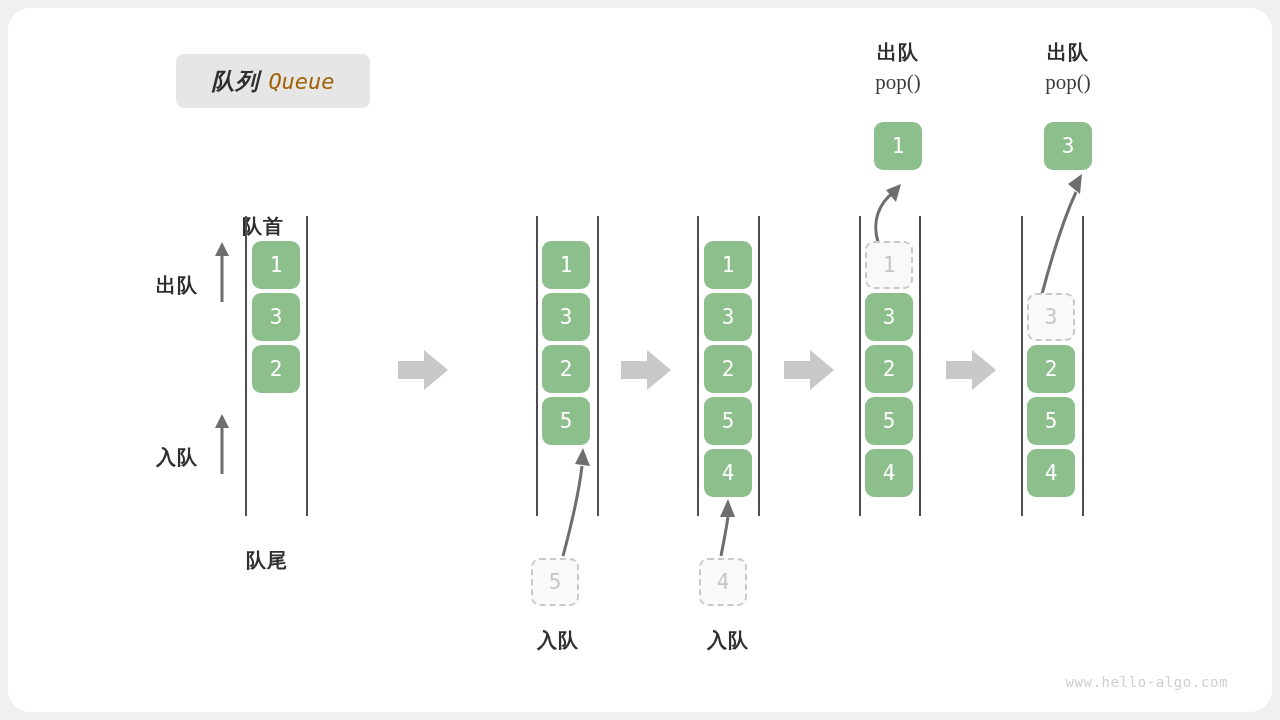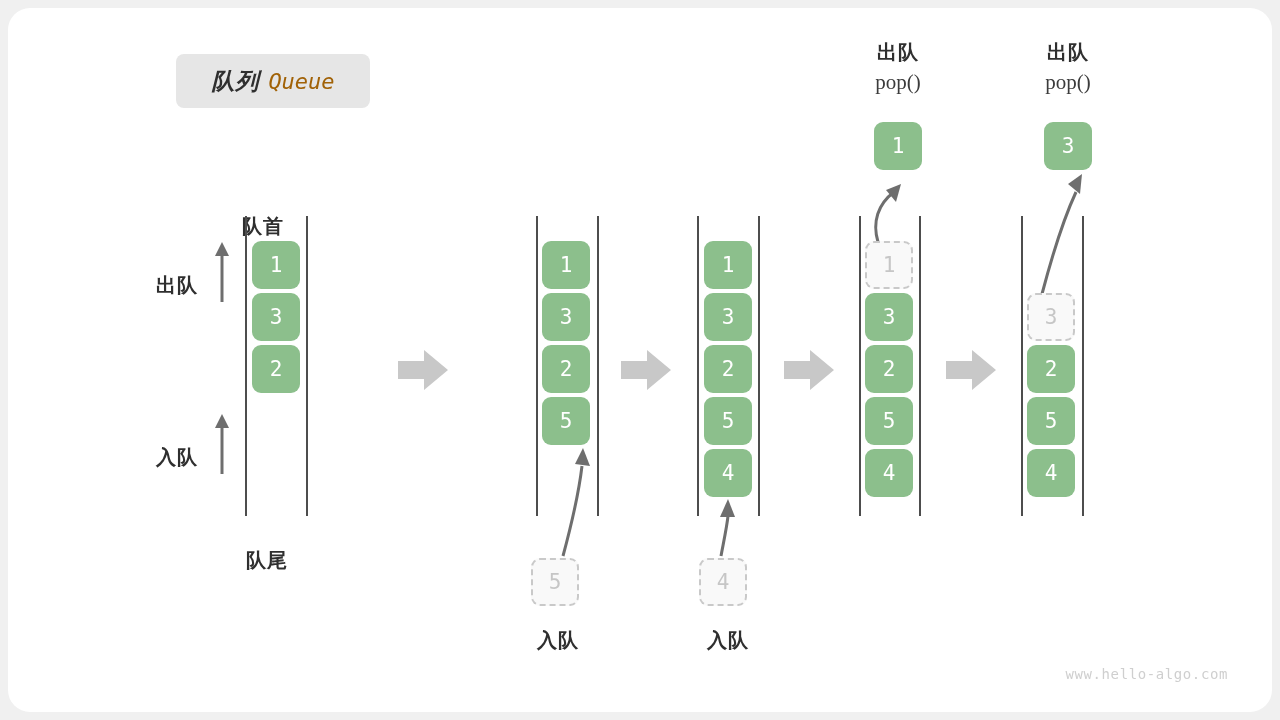--- a/index.html
+++ b/index.html
@@ -110,21 +110,21 @@
     font-size: 21px;
     font-family: Liberation Serif, serif;
     color: #3c3c3c;
     text-align: center;
   }
   .op-code .arg { color: #3f9d4f; font-weight: bold; }
 
   
   .watermark {
     right: 44px;
-    bottom: 30px;
+    bottom: 22px;
     font-size: 14px;
     font-family: "DejaVu Sans Mono", monospace;
     color: #cfcfcf;
     letter-spacing: 0.6px;
   }
 
   svg { overflow: visible; }
 </style>
 </head>
 <body>

